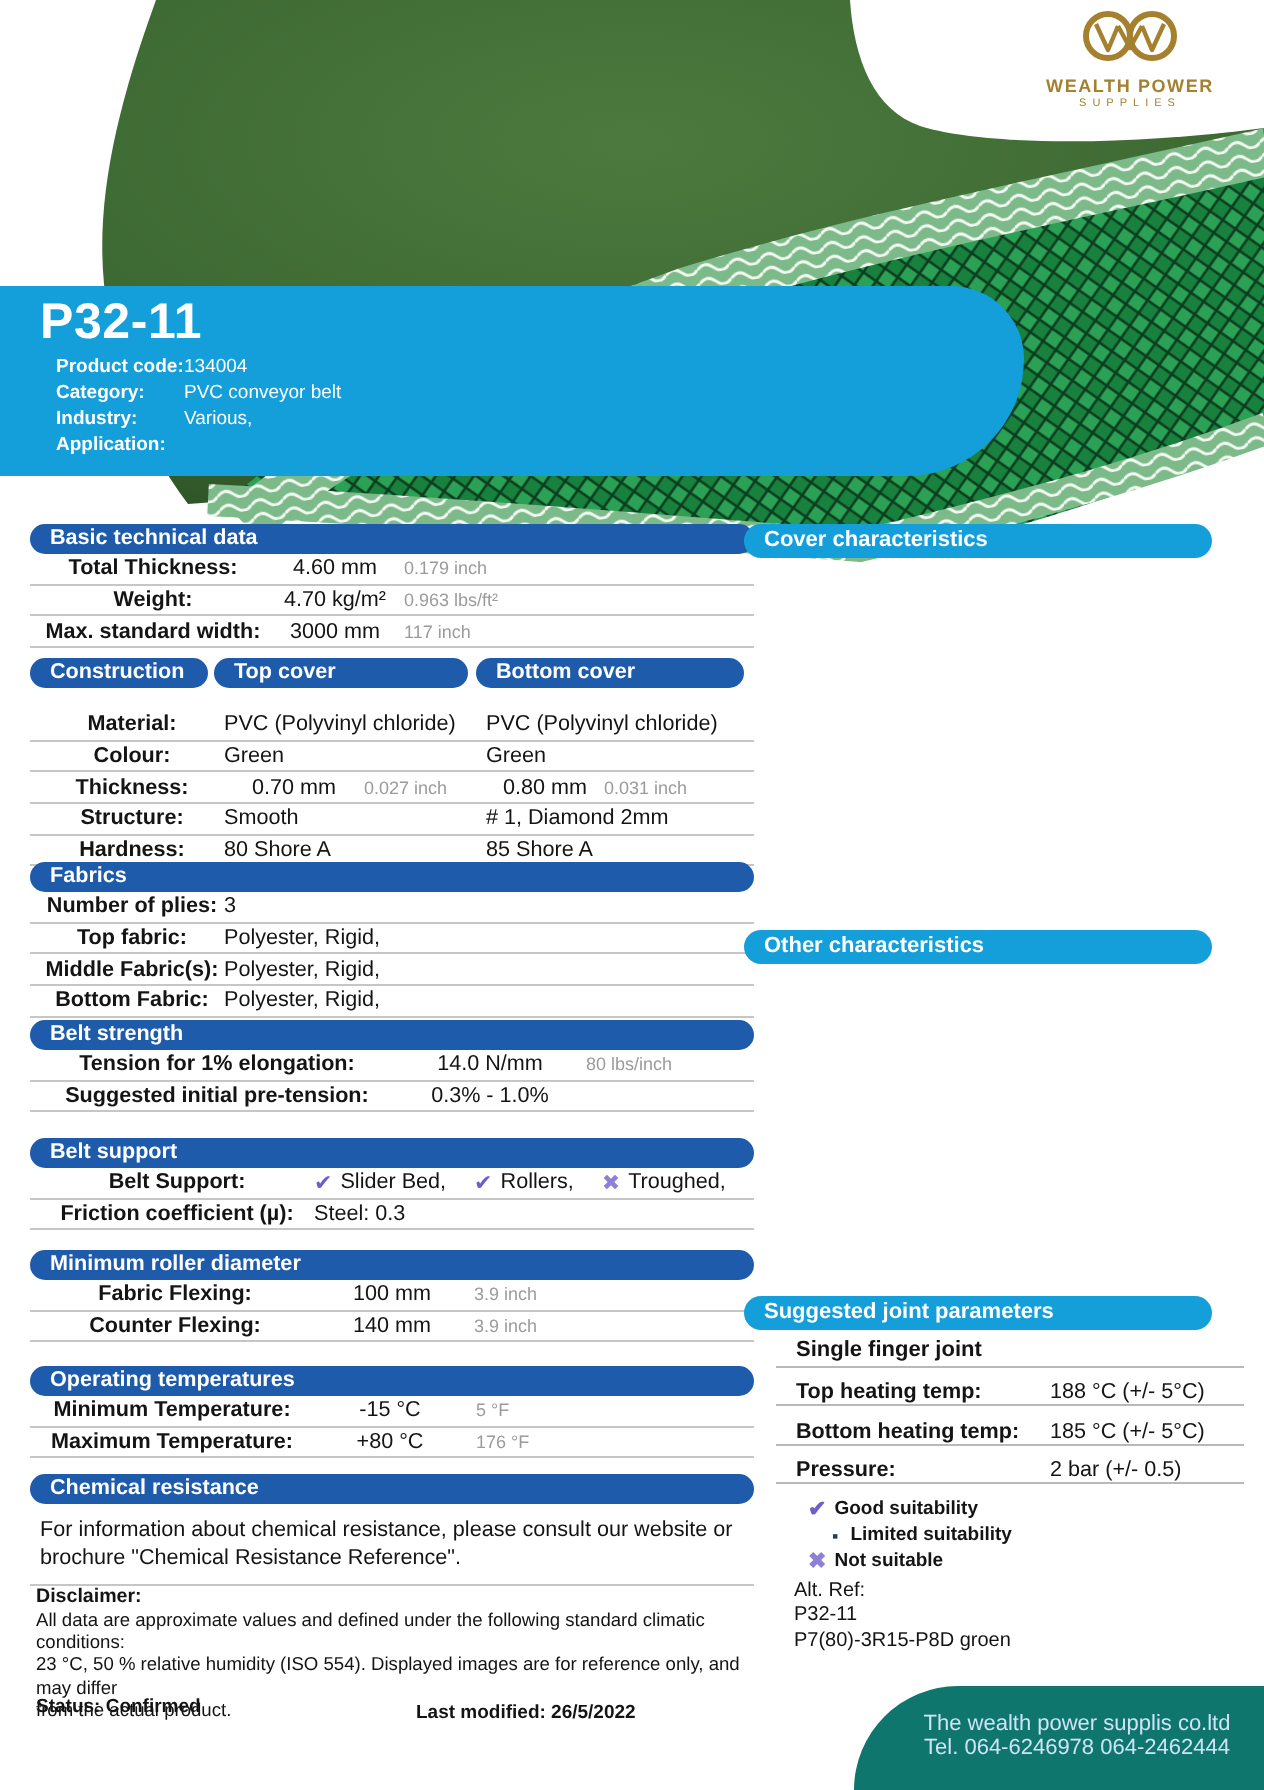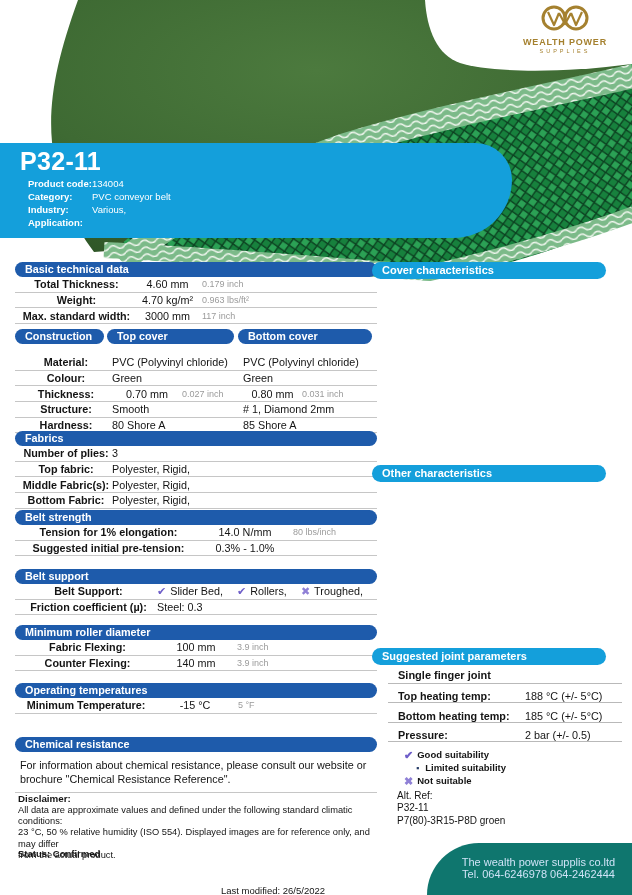--- a/index.html
+++ b/index.html
@@ -39,21 +39,21 @@
   #sec-support .c-l{width:137px}
   #sec-roller .c-l{width:135px}#sec-roller .c-m{width:82px}
   #sec-temps .c-l{width:132px}#sec-temps .c-m{width:86px}
   .chk{color:#6E5EC9;font-size:11px;margin-right:4px;}
   .crs{color:#8F80D6;font-size:11px;margin-right:4px;}
   .supitem{margin-right:14px;}
   .chemtext{font-size:10.8px;line-height:14px;padding:6px 0 6px 5px;border-bottom:1px solid #c6c6c6;}
   .disc-h{position:absolute;left:18px;top:793px;font-size:9.8px;font-weight:bold;z-index:2;}
   .disc-p{position:absolute;left:18px;top:805px;width:352px;font-size:9.3px;line-height:11.2px;z-index:2;}
   .statusline{position:absolute;left:18px;top:848px;font-size:9.5px;font-weight:bold;z-index:2;}
-  .lastmod{position:absolute;left:221px;top:851px;font-size:9.5px;font-weight:normal;z-index:2;margin-top:34px;}
+  .lastmod{position:absolute;left:208px;top:851px;font-size:9.5px;font-weight:bold;z-index:2;}
   
   .rpill{position:absolute;left:372px;width:234px;height:17px;line-height:17px;background:#149FDB;
          border-radius:9px;color:#fff;font-weight:bold;font-size:11px;padding-left:10px;
          box-sizing:border-box;z-index:2;}
   .joint{position:absolute;left:388px;top:666px;width:234px;z-index:2;}
   .jsub{height:17px;display:flex;align-items:center;border-bottom:1px solid #b9b9b9;
         font-weight:bold;font-size:11px;padding-left:10px;}
   .jr{display:flex;align-items:flex-end;height:18.4px;border-bottom:1px solid #b9b9b9;
       font-size:10.8px;padding-left:10px;}
   .jr .jl{width:127px;font-weight:bold;}
@@ -253,20 +253,25 @@
     </div>
   </div>
 
   <div class="sec" id="sec-temps" style="top:683px">
     <div class="hd">Operating temperatures</div>
     <div class="r">
       <span class="lab c-l">Minimum Temperature:</span>
       <span class="c-m">-15 °C</span>
       <span class="imp">5 °F</span>
     </div>
+    <div class="r">
+      <span class="lab c-l">Maximum Temperature:</span>
+      <span class="c-m">+80 °C</span>
+      <span class="imp">176 °F</span>
+    </div>
   </div>
 
   <div class="sec" id="sec-chem" style="top:737px">
     <div class="hd">Chemical resistance</div>
     <div class="chemtext">
       <div>For information about chemical resistance, please consult our website or</div>
       <div>brochure "Chemical Resistance Reference".</div>
     </div>
   </div>
 

